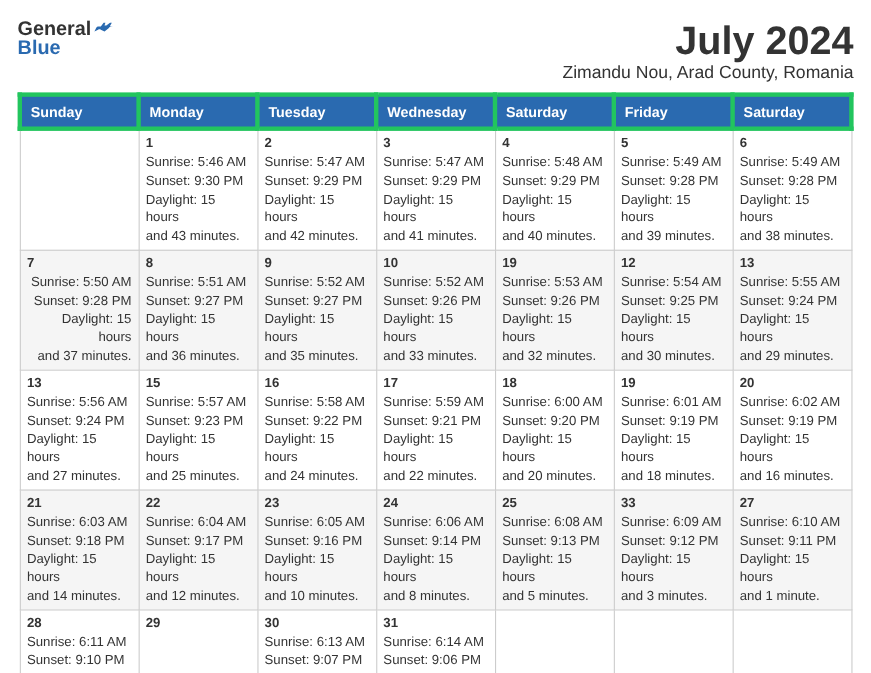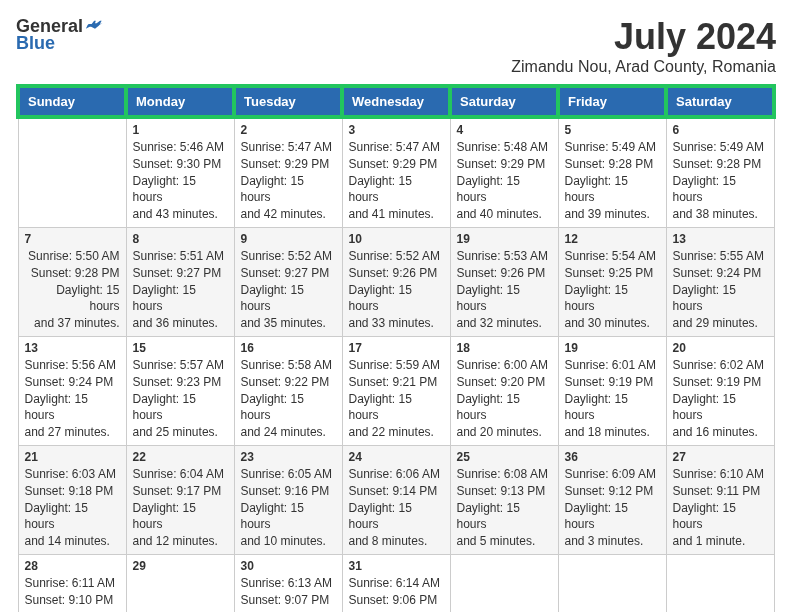--- a/index.html
+++ b/index.html
@@ -294,21 +294,21 @@
 and 8 minutes.</div>
         </td>
         <td>
           <span class="day-num">25</span>
           <div class="day-info" style="white-space: pre-line;">Sunrise: 6:08 AM
 Sunset: 9:13 PM
 Daylight: 15 hours
 and 5 minutes.</div>
         </td>
         <td>
-          <span class="day-num">36</span>
+          <span class="day-num">33</span>
           <div class="day-info" style="white-space: pre-line;">Sunrise: 6:09 AM
 Sunset: 9:12 PM
 Daylight: 15 hours
 and 3 minutes.</div>
         </td>
         <td>
           <span class="day-num">27</span>
           <div class="day-info" style="white-space: pre-line;">Sunrise: 6:10 AM
 Sunset: 9:11 PM
 Daylight: 15 hours

